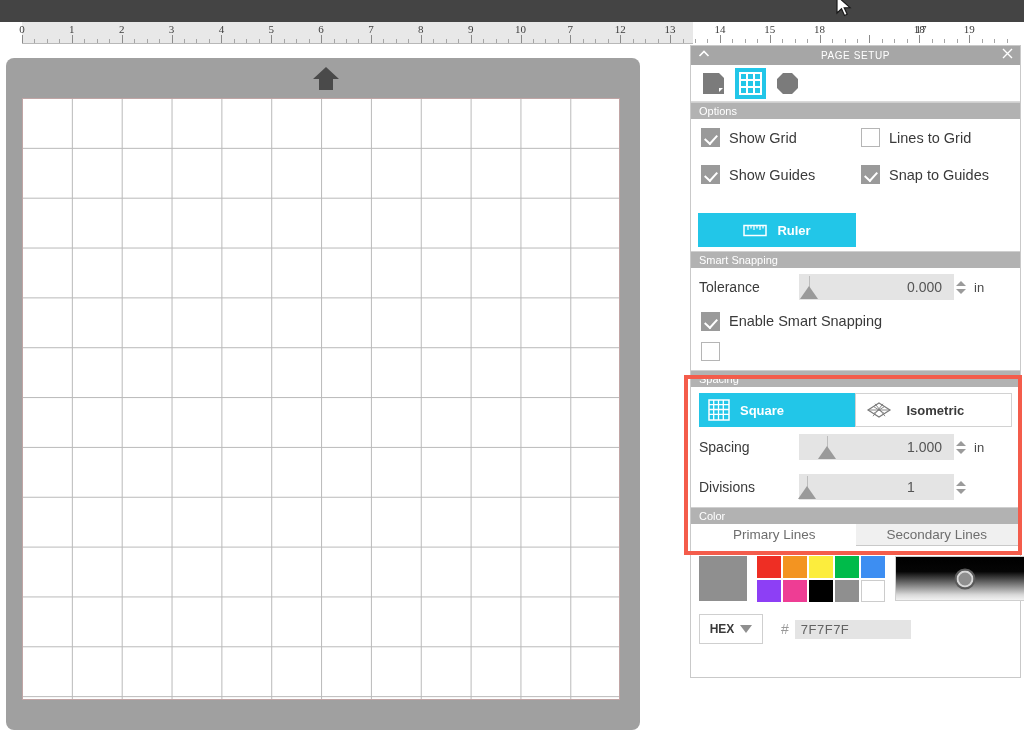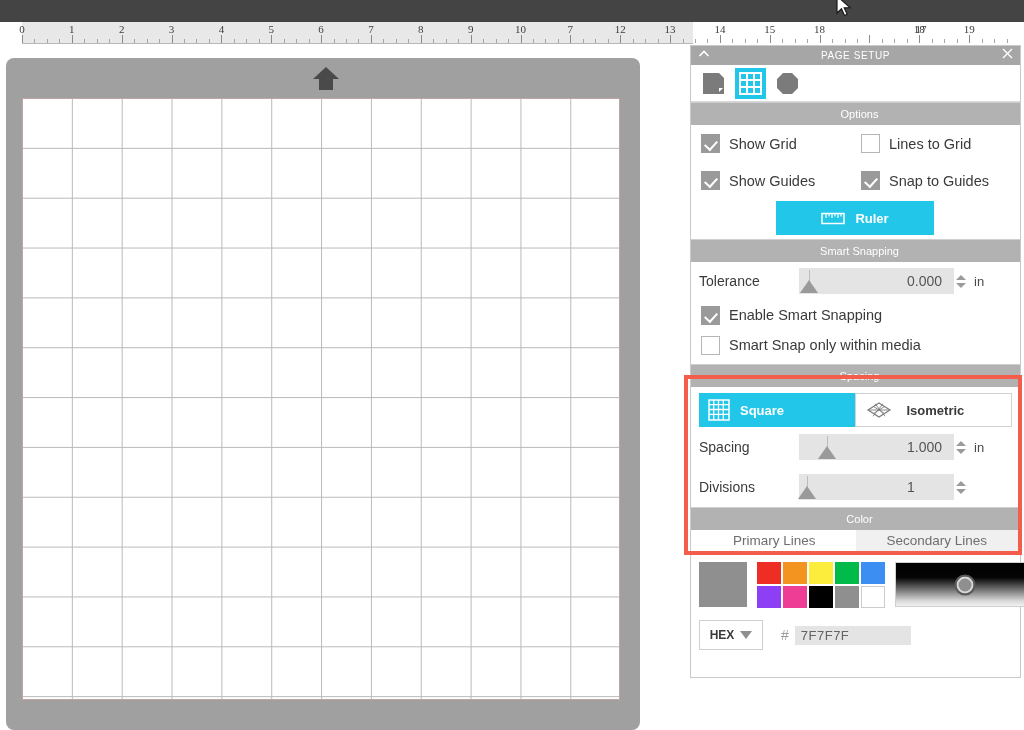--- a/index.html
+++ b/index.html
@@ -99,25 +99,24 @@
     padding-left: 7px; gap: 6px;
     border-bottom: 1px solid #d9d9d9;
   }
   .tabicon {
     width: 31px; height: 31px; display: flex; align-items: center; justify-content: center;
     background: #ffffff;
   }
   .tabicon.sel { background: #22c6e8; }
 
   .sectionhdr {
-    height: 23px; background: #b2b2b2;
+    height: 17px; background: #b2b2b2;
     display: flex; align-items: center; padding-left: 8px;
     color: #ffffff; font-size: 11px;
     border-top: 1px solid #cfcfcf;
-    justify-content: center;
   }
 
   .row { display: flex; align-items: center; padding: 0 10px; }
 
   .cb {
     width: 19px; height: 19px; background: #ffffff;
     border: 1px solid #b5b5b5; display: inline-block;
     position: relative; flex: none;
   }
   .cb.on { background: #9a9a9a; border-color: #9a9a9a; }
@@ -389,21 +388,21 @@
       <div style="display:flex;align-items:center;width:160px;">
         <span class="cb on"></span>
         <span class="cblabel">Show Guides</span>
       </div>
       <div style="display:flex;align-items:center;">
         <span class="cb on"></span>
         <span class="cblabel">Snap to Guides</span>
       </div>
     </div>
 
-    <div class="row" style="padding:0 8px 0 7px;gap:4px;margin-top:2px;justify-content:center;">
+    <div class="row" style="padding:0 8px 0 7px;gap:4px;margin-top:20px;">
       <div class="bigbtn sel" style="width:158px;">
         <svg width="24" height="15" viewBox="0 0 24 15">
           <rect x="1" y="2.5" width="22" height="10" fill="none" stroke="#ffffff" stroke-width="1.5"></rect>
           <path d="M5 2.5 V7 M8 2.5 V5.5 M11 2.5 V7 M14 2.5 V5.5 M17 2.5 V7 M20 2.5 V5.5" stroke="#ffffff" stroke-width="1.2"></path>
         </svg>
         <span>Ruler</span>
       </div>
     </div>
 
     <div class="sectionhdr" style="margin-top:4px;">
@@ -427,21 +426,20 @@
     <div class="row" style="height:30px;">
       <div style="display:flex;align-items:center;">
         <span class="cb on"></span>
         <span class="cblabel">Enable Smart Snapping</span>
       </div>
     </div>
 
     <div class="row" style="height:30px;">
       <div style="display:flex;align-items:center;">
         <span class="cb"></span>
-        <span class="cblabel">Smart Snap only within media</span>
       </div>
     </div>
 
     <div class="sectionhdr" style="margin-top:4px;">
       <span>Spacing</span>
     </div>
 
     <div class="row" style="padding:6px 8px 0 8px;">
       <div class="bigbtn sel" style="width:158px;justify-content:flex-start;padding-left:8px;">
         <svg width="22" height="22" viewBox="0 0 22 22">

